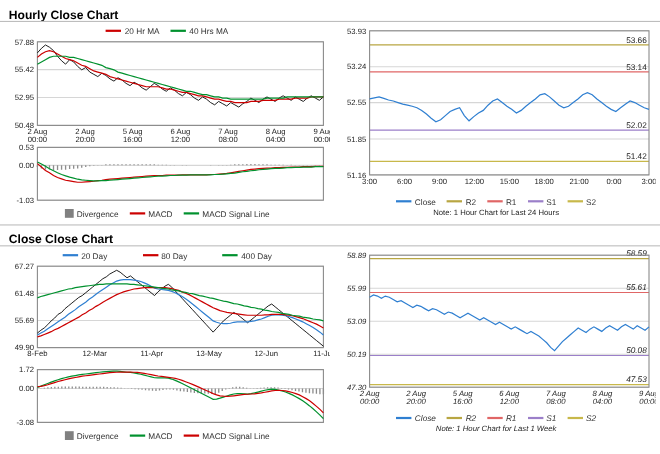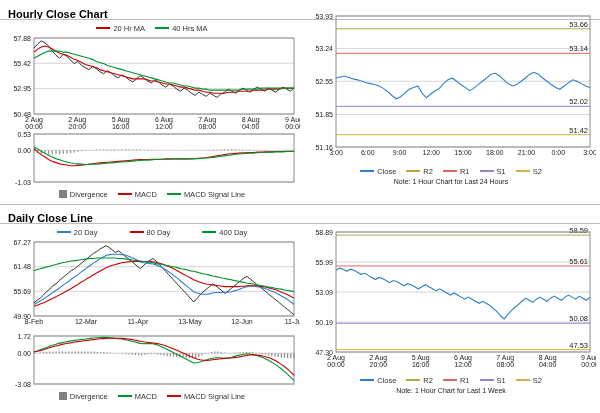--- a/index.html
+++ b/index.html
@@ -171,21 +171,21 @@
       <span class="swatch" style="background:#cc0000;"></span>
       <span>MACD</span>
     </span>
     <span class="item">
       <span class="swatch" style="background:#00912e;"></span>
       <span>MACD Signal Line</span>
     </span>
   </div>
 </div>
 
-<div class="panel" style="left:306px;top:10px;">
+<div class="panel" style="left:306px;top:22px;">
   <svg id="svg-hourly-pivot" width="290" height="155">
       <line x1="30" y1="137" x2="284" y2="137" class="gridline"></line>
       <text x="27" y="139.5" class="axis-text" text-anchor="end">51.16</text>
       <line x1="30" y1="104.36823104693121" x2="284" y2="104.36823104693121" class="gridline"></line>
       <text x="27" y="106.86823104693121" class="axis-text" text-anchor="end">51.85</text>
       <line x1="30" y1="71.26353790613723" x2="284" y2="71.26353790613723" class="gridline"></line>
       <text x="27" y="73.76353790613723" class="axis-text" text-anchor="end">52.55</text>
       <line x1="30" y1="38.631768953068445" x2="284" y2="38.631768953068445" class="gridline"></line>
       <text x="27" y="41.131768953068445" class="axis-text" text-anchor="end">53.24</text>
       <line x1="30" y1="6" x2="284" y2="6" class="gridline"></line>
@@ -230,21 +230,21 @@
     <span class="item">
       <span class="swatch" style="background:#c8b84a;"></span>
       <span>S2</span>
     </span>
   </div>
   <div class="note" style="width:290px;margin-top:1px;">Note: 1 Hour Chart for Last 24 Hours</div>
 </div>
 
 <div class="hr" style="top:204px;"></div>
 <div class="panel" style="left:8px;top:208px;">
-  <span class="section-title">Daily Close Line</span>
+  <span class="section-title">Close Close Chart</span>
 </div>
 <div class="hr" style="top:223px;"></div>
 
 <div class="panel" style="left:4px;top:226px;">
   <div class="legend" style="width:296px;height:12px;gap:32px;">
     <span class="item">
       <span class="swatch" style="background:#2f7fd1;"></span>
       <span>20 Day</span>
     </span>
     <span class="item">
@@ -383,21 +383,21 @@
       <span class="swatch" style="background:#00912e;"></span>
       <span>MACD</span>
     </span>
     <span class="item">
       <span class="swatch" style="background:#cc0000;"></span>
       <span>MACD Signal Line</span>
     </span>
   </div>
 </div>
 
-<div class="panel" style="left:306px;top:226px;">
+<div class="panel" style="left:306px;top:226px;font-style:italic;">
   <svg id="svg-daily-pivot" width="290" height="148">
       <line x1="30" y1="126" x2="284" y2="126" class="gridline"></line>
       <text x="27" y="128.5" class="axis-text" text-anchor="end">47.30</text>
       <line x1="30" y1="96.07765314926661" x2="284" y2="96.07765314926661" class="gridline"></line>
       <text x="27" y="98.57765314926661" class="axis-text" text-anchor="end">50.19</text>
       <line x1="30" y1="66.05176876617769" x2="284" y2="66.05176876617769" class="gridline"></line>
       <text x="27" y="68.55176876617769" class="axis-text" text-anchor="end">53.09</text>
       <line x1="30" y1="36.02588438308885" x2="284" y2="36.02588438308885" class="gridline"></line>
       <text x="27" y="38.52588438308885" class="axis-text" text-anchor="end">55.99</text>
       <line x1="30" y1="6" x2="284" y2="6" class="gridline"></line>

